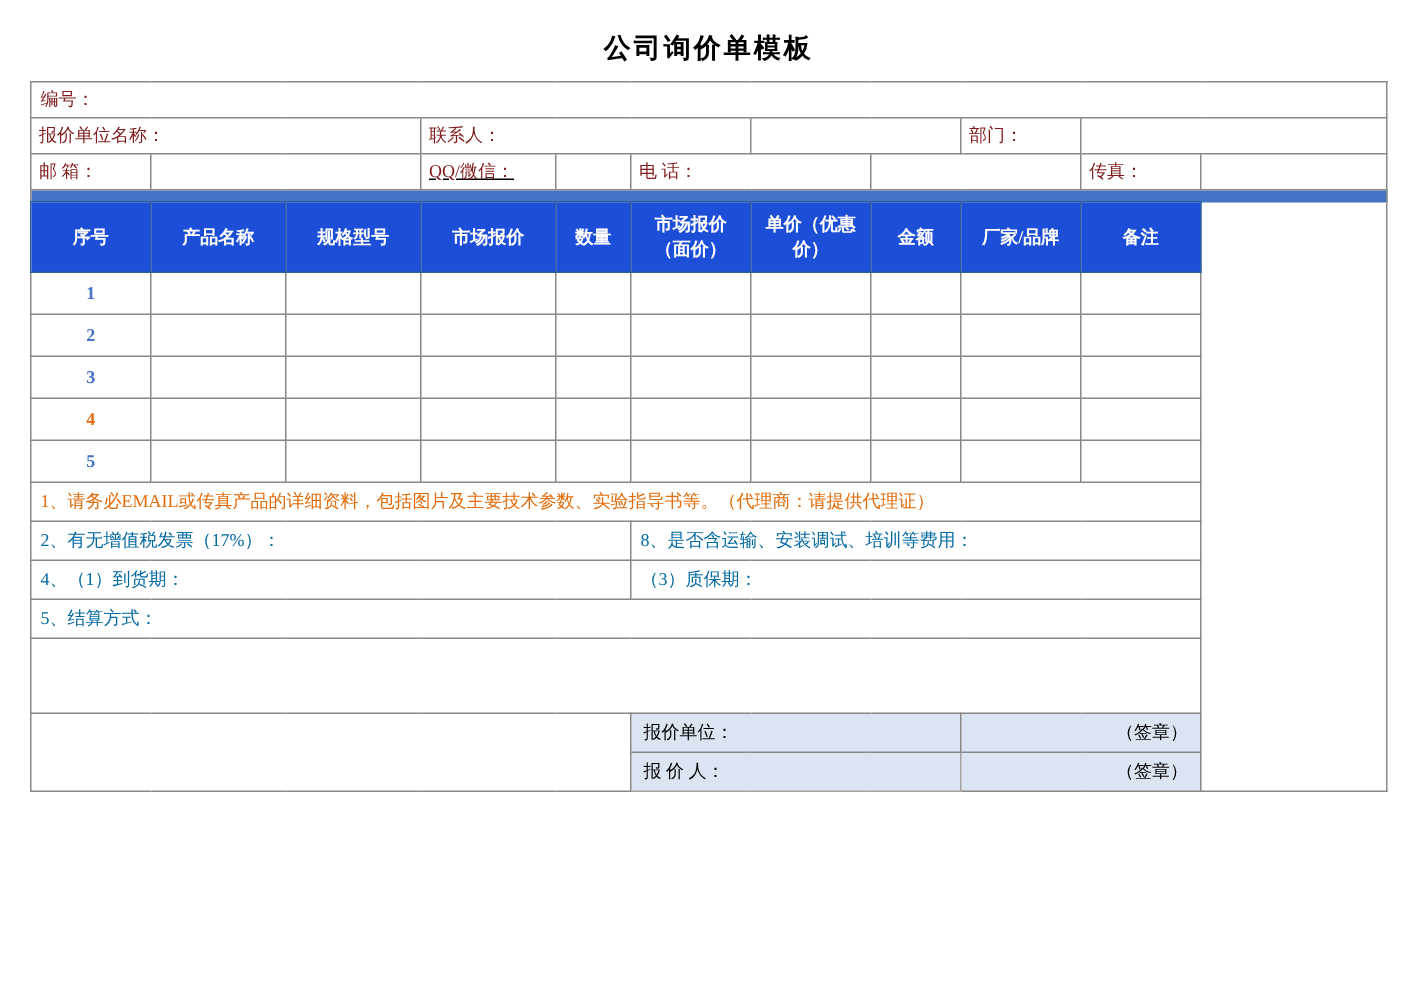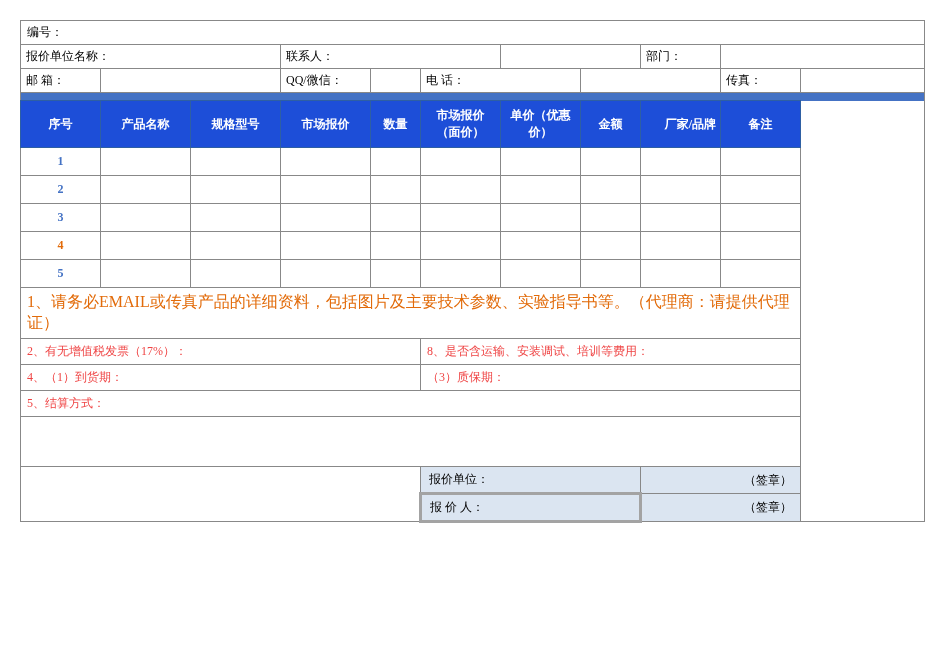--- a/index.html
+++ b/index.html
@@ -42,21 +42,21 @@
     .outer-table td, .outer-table th {
       border: 1px solid #888;
       padding: 3px 5px;
       vertical-align: middle;
     }
 
     
     .info-label {
       font-size: 12px;
       white-space: nowrap;
-      color: #000000;
+      color: #7f1d1d;
       margin-top: 22px;
     }
 
     
     .header-row {
       background-color: #1d4ed8;
       color: #fff;
       text-align: center;
       font-weight: bold;
       font-size: 12px;
@@ -80,51 +80,52 @@
     }
 
     .data-row:nth-child(even) td {
       background-color: #fff;
     }
 
     
     .note-row td {
       font-size: 12px;
       padding: 4px 6px;
-      color: #ef4444;
+      color: #0369a1;
     }
 
     .note-row-orange td {
       color: #E26B0A;
-      font-size: 16px;
+      font-size: 12px;
       padding: 4px 6px;
     }
 
     .row-num-blue {
       color: #4472C4;
       font-weight: bold;
     }
 
     
     .col-seq { width: 50px; }
     .col-product { width: 90px; }
     .col-spec { width: 90px; }
     .col-tech { width: 90px; }
     .col-qty { width: 50px; }
     .col-market { width: 80px; }
     .col-unit { width: 80px; }
     .col-total { width: 60px; }
-    .col-brand { width: 80px; text-align: right; }
+    .col-brand { width: 80px; }
     .col-note { width: 80px; }
   </style>
 </head>
 <body>
 
 <div class="page-wrapper">
 
+  <div class="page-title">公司询价单模板</div>
 
   <table class="outer-table">
 
     <tbody>
         <tr>
       <td colspan="12" style="padding: 3px 6px;">
         <span class="info-label">编号：</span>
       </td>
     </tr>
 
@@ -140,21 +141,21 @@
         <span class="info-label">部门：</span>
       </td>
       <td colspan="3"></td>
     </tr>
 
     <tr>
       <td colspan="1" style="width:80px;">
         <span class="info-label">邮  箱：</span>
       </td>
       <td colspan="2" style="width:120px;"></td>
-      <td colspan="1" style="width:80px;">
+      <td colspan="1" style="width:80px;text-decoration:underline;">
         <span class="info-label">QQ/微信：</span>
       </td>
       <td colspan="1"></td>
       <td colspan="2">
         <span class="info-label">电  话：</span>
       </td>
       <td colspan="2"></td>
       <td colspan="1">
         <span class="info-label">传真：</span>
       </td>
@@ -280,21 +281,21 @@
     <tr>
       <td colspan="5" rowspan="2" style="border: 1px solid #888;"></td>
       <td colspan="3" style="border: 1px solid #888; padding: 4px 8px; background-color: #DBE5F1; font-family: Liberation Serif, serif;">
         <span>报价单位：</span>
       </td>
       <td colspan="2" style="border: 1px solid #888; padding: 4px 8px; background-color: #DBE5F1; text-align: right;">
         <span>（签章）</span>
       </td>
     </tr>
     <tr>
-      <td colspan="3" style="border: 3px solid #a3a3a3; padding: 4px 8px; background-color: #DBE5F1;">
+      <td colspan="3" style="border: 1px solid #a3a3a3; padding: 4px 8px; background-color: #DBE5F1;">
         <span>报  价  人：</span>
       </td>
       <td colspan="2" style="border: 1px solid #888; padding: 4px 8px; background-color: #DBE5F1; text-align: right;">
         <span>（签章）</span>
       </td>
     </tr>
 
   </tbody>
     </table>
 </div>

